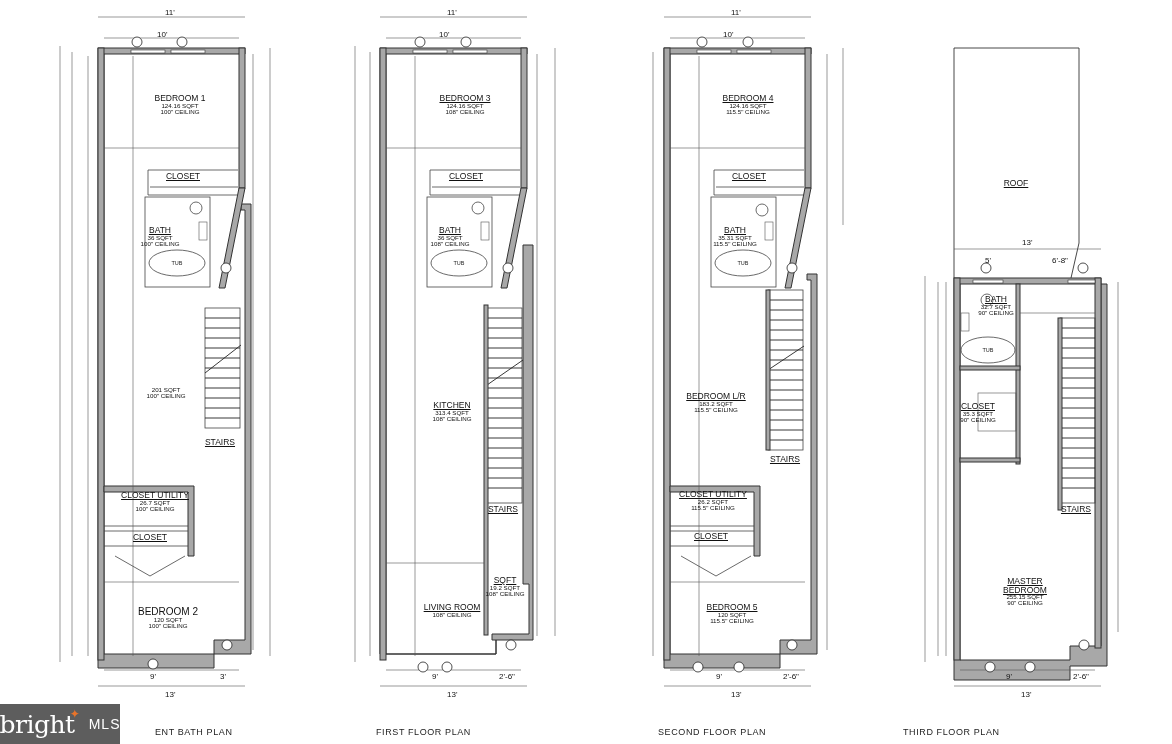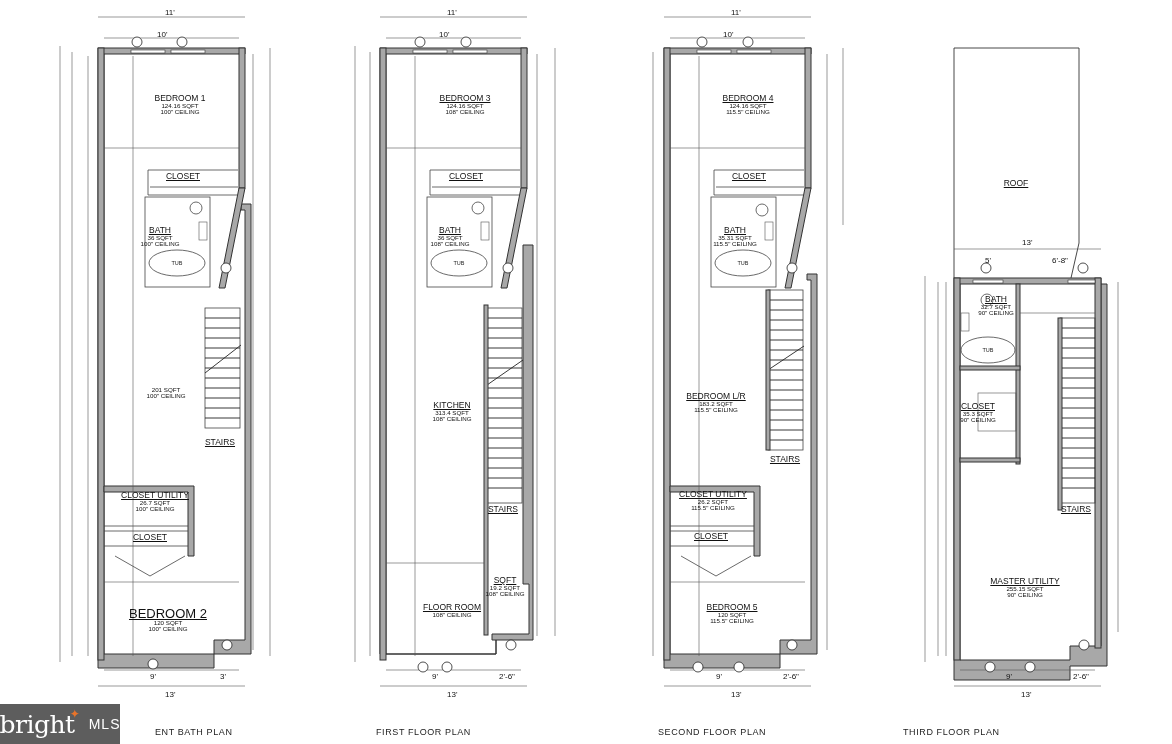--- a/index.html
+++ b/index.html
@@ -276,21 +276,21 @@
     </div>
     <div style="position: absolute; left: 115px; top: 491px; width: 80px; text-align: center; line-height: 1;">
       <div style="font-size: 8.5px; text-decoration: underline;">CLOSET UTILITY</div>
       <div style="font-size: 6.2px;">26.7 SQFT</div>
       <div style="font-size: 6.2px;">100" CEILING</div>
     </div>
     <div style="position: absolute; left: 110px; top: 533px; width: 80px; text-align: center; line-height: 1;">
       <div style="font-size: 8.5px; text-decoration: underline;">CLOSET</div>
     </div>
     <div style="position: absolute; left: 128px; top: 607px; width: 80px; text-align: center; line-height: 1;">
-      <div style="font-size: 13px; text-decoration: underline;">BEDROOM 2</div>
+      <div style="font-size: 10px; ">BEDROOM 2</div>
       <div style="font-size: 6.2px;">120 SQFT</div>
       <div style="font-size: 6.2px;">100" CEILING</div>
     </div>
     <div style="position: absolute; left: 425px; top: 94px; width: 80px; text-align: center; line-height: 1;">
       <div style="font-size: 8.5px; text-decoration: underline;">BEDROOM 3</div>
       <div style="font-size: 6.2px;">124.16 SQFT</div>
       <div style="font-size: 6.2px;">108" CEILING</div>
     </div>
     <div style="position: absolute; left: 426px; top: 172px; width: 80px; text-align: center; line-height: 1;">
       <div style="font-size: 8.5px; text-decoration: underline;">CLOSET</div>
@@ -307,21 +307,21 @@
     </div>
     <div style="position: absolute; left: 463px; top: 505px; width: 80px; text-align: center; line-height: 1;">
       <div style="font-size: 8.5px; text-decoration: underline;">STAIRS</div>
     </div>
     <div style="position: absolute; left: 465px; top: 576px; width: 80px; text-align: center; line-height: 1;">
       <div style="font-size: 8.5px; text-decoration: underline;">SQFT</div>
       <div style="font-size: 6.2px;">19.2 SQFT</div>
       <div style="font-size: 6.2px;">108" CEILING</div>
     </div>
     <div style="position: absolute; left: 412px; top: 603px; width: 80px; text-align: center; line-height: 1;">
-      <div style="font-size: 8.5px; text-decoration: underline;">FLOOR ROOM</div>
+      <div style="font-size: 8.5px; text-decoration: underline;">LIVING ROOM</div>
       <div style="font-size: 6.2px;">108" CEILING</div>
     </div>
     <div style="position: absolute; left: 708px; top: 94px; width: 80px; text-align: center; line-height: 1;">
       <div style="font-size: 8.5px; text-decoration: underline;">BEDROOM 4</div>
       <div style="font-size: 6.2px;">124.16 SQFT</div>
       <div style="font-size: 6.2px;">115.5" CEILING</div>
     </div>
     <div style="position: absolute; left: 709px; top: 172px; width: 80px; text-align: center; line-height: 1;">
       <div style="font-size: 8.5px; text-decoration: underline;">CLOSET</div>
     </div>
@@ -361,21 +361,21 @@
     </div>
     <div style="position: absolute; left: 938px; top: 402px; width: 80px; text-align: center; line-height: 1;">
       <div style="font-size: 8.5px; text-decoration: underline;">CLOSET</div>
       <div style="font-size: 6.2px;">35.3 SQFT</div>
       <div style="font-size: 6.2px;">90" CEILING</div>
     </div>
     <div style="position: absolute; left: 1036px; top: 505px; width: 80px; text-align: center; line-height: 1;">
       <div style="font-size: 8.5px; text-decoration: underline;">STAIRS</div>
     </div>
     <div style="position: absolute; left: 985px; top: 577px; width: 80px; text-align: center; line-height: 1;">
-      <div style="font-size: 8.5px; text-decoration: underline;">MASTER UTILITY</div>
+      <div style="font-size: 8.5px; text-decoration: underline;">MASTER BEDROOM</div>
       <div style="font-size: 6.2px;">255.15 SQFT</div>
       <div style="font-size: 6.2px;">90" CEILING</div>
     </div>
   </div>
 
 <div class="plan-title" style="left:155px">ENT BATH PLAN</div>
 <div class="plan-title" style="left:376px">FIRST FLOOR PLAN</div>
 <div class="plan-title" style="left:658px">SECOND FLOOR PLAN</div>
 <div class="plan-title" style="left:903px">THIRD FLOOR PLAN</div>
 

